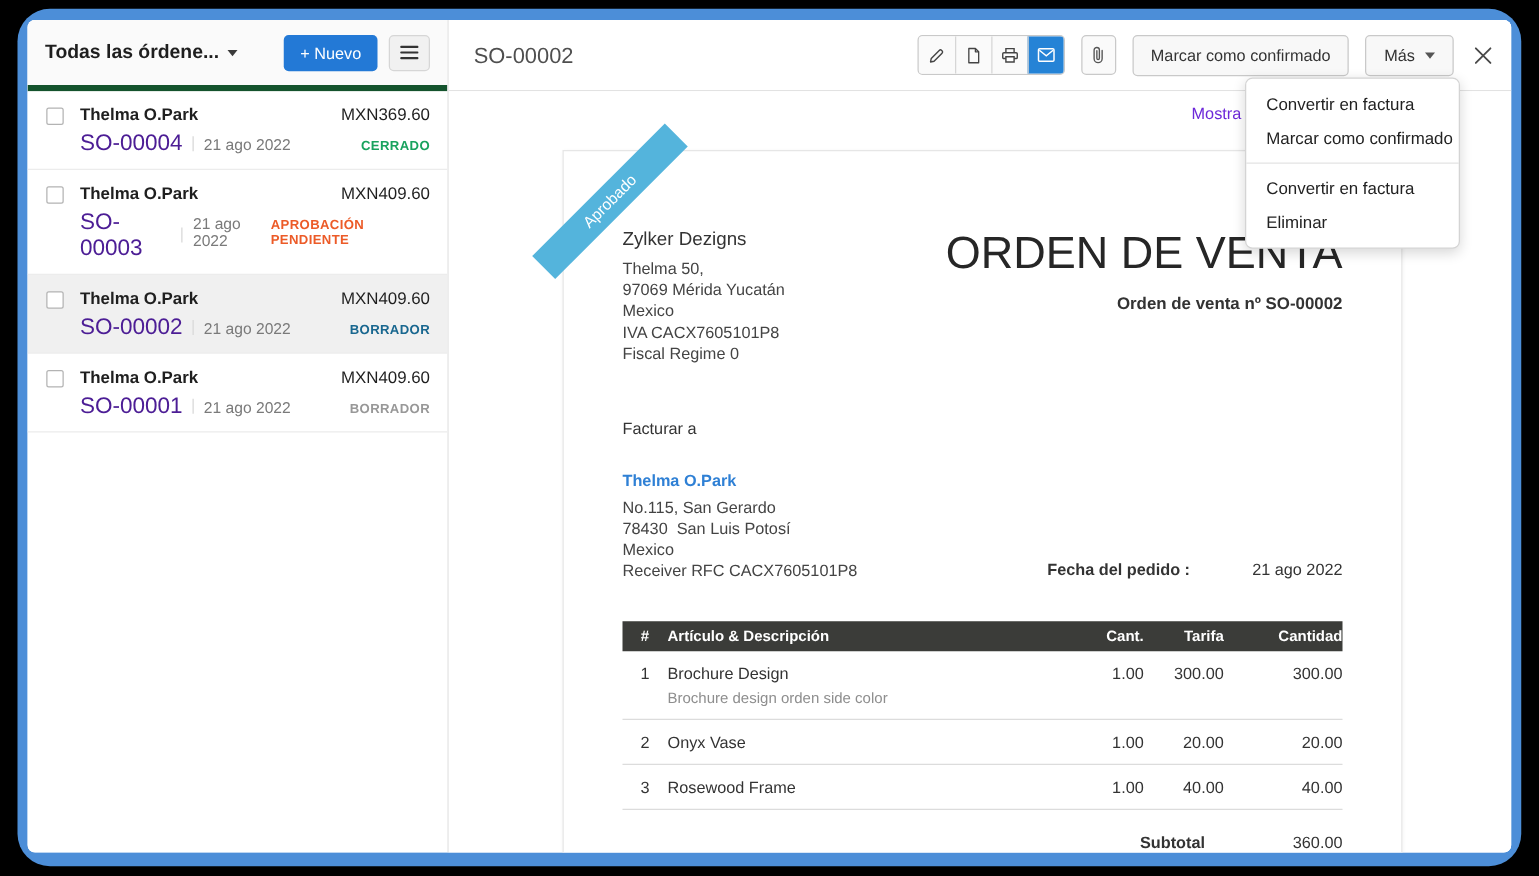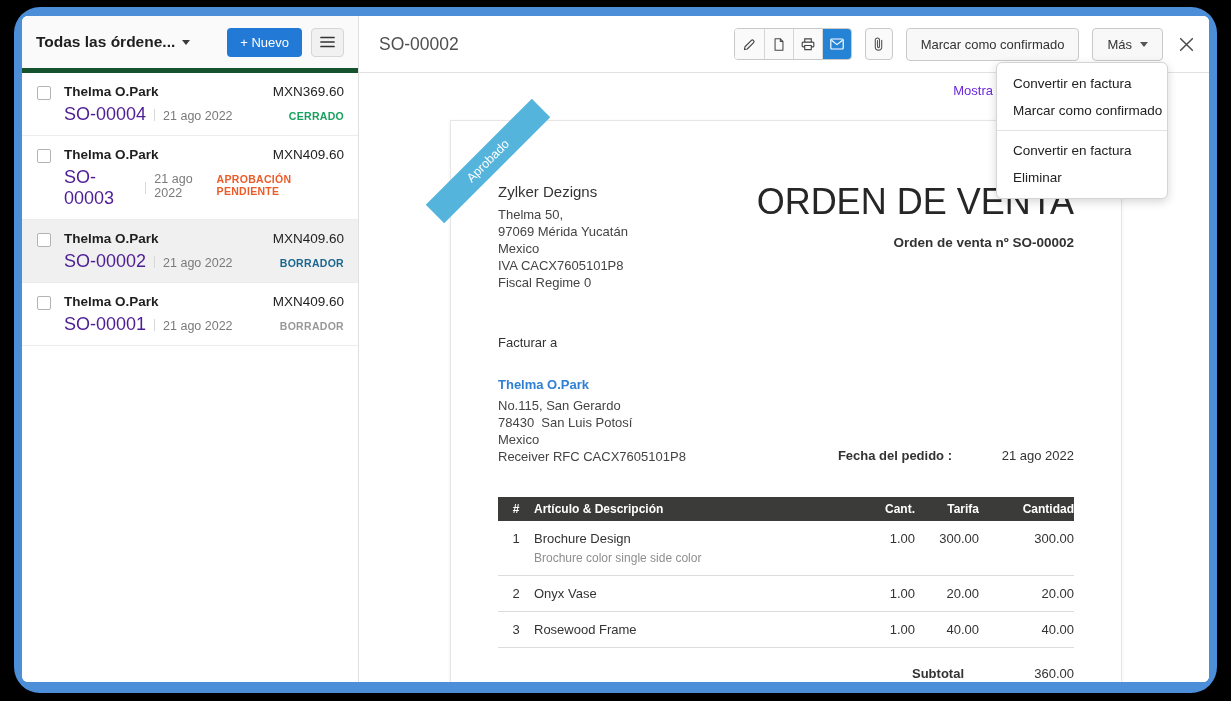--- a/index.html
+++ b/index.html
@@ -312,21 +312,21 @@
                 <span class="c-item">Artículo &amp; Descripción</span>
                 <span class="c-qty">Cant.</span>
                 <span class="c-rate">Tarifa</span>
                 <span class="c-amt">Cantidad</span>
               </div>
 
               <div class="t-row">
                 <span class="c-num">1</span>
                 <span class="c-item">
                   <span>Brochure Design</span>
-                  <span class="item-desc" style="display:block">Brochure color single side color</span>
+                  <span class="item-desc" style="display:block">Brochure design orden side color</span>
                 </span>
                 <span class="c-qty">1.00</span>
                 <span class="c-rate">300.00</span>
                 <span class="c-amt">300.00</span>
               </div>
 
               <div class="t-row">
                 <span class="c-num">2</span>
                 <span class="c-item">Onyx Vase</span>
                 <span class="c-qty">1.00</span>

